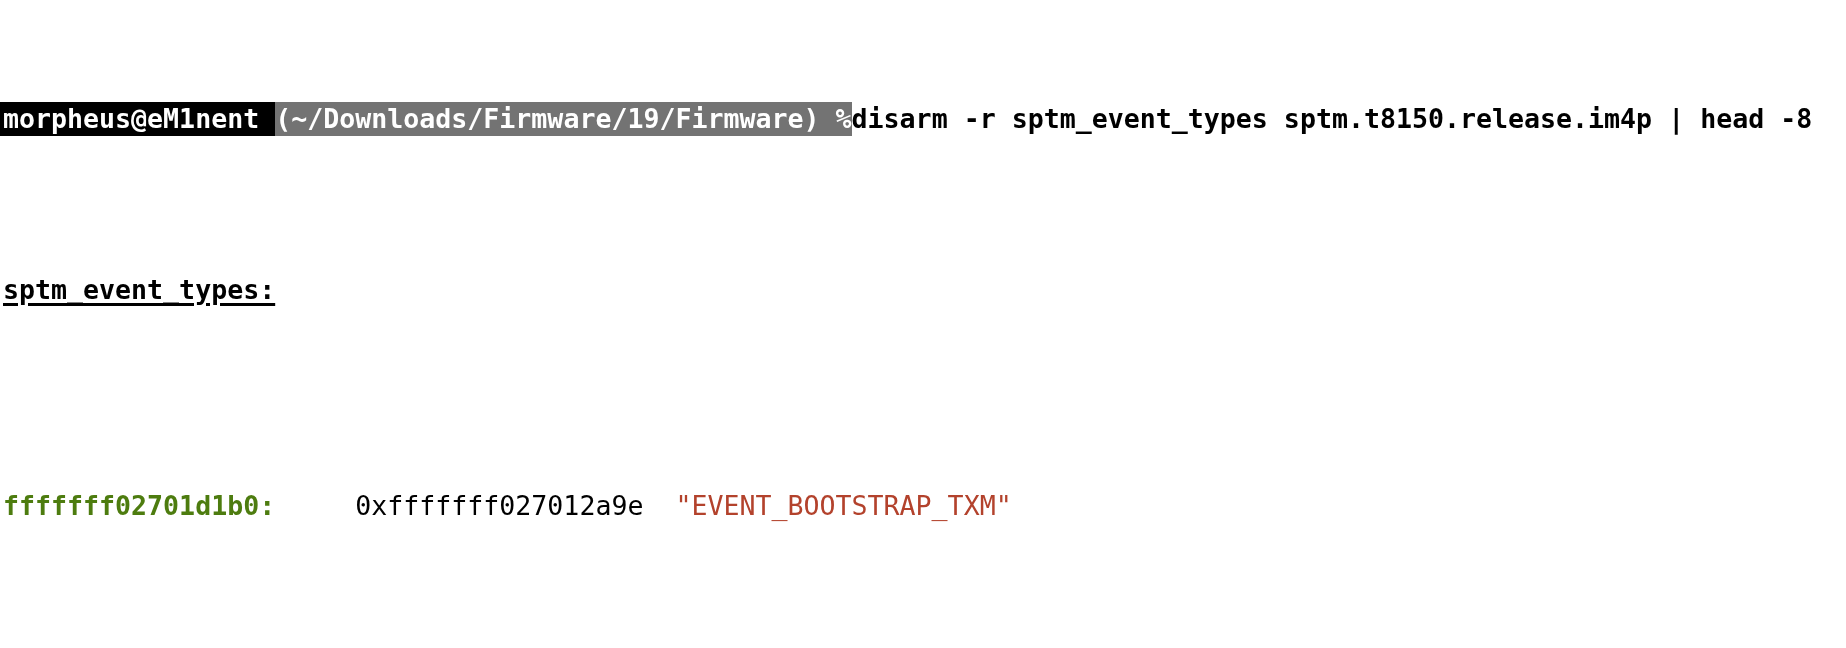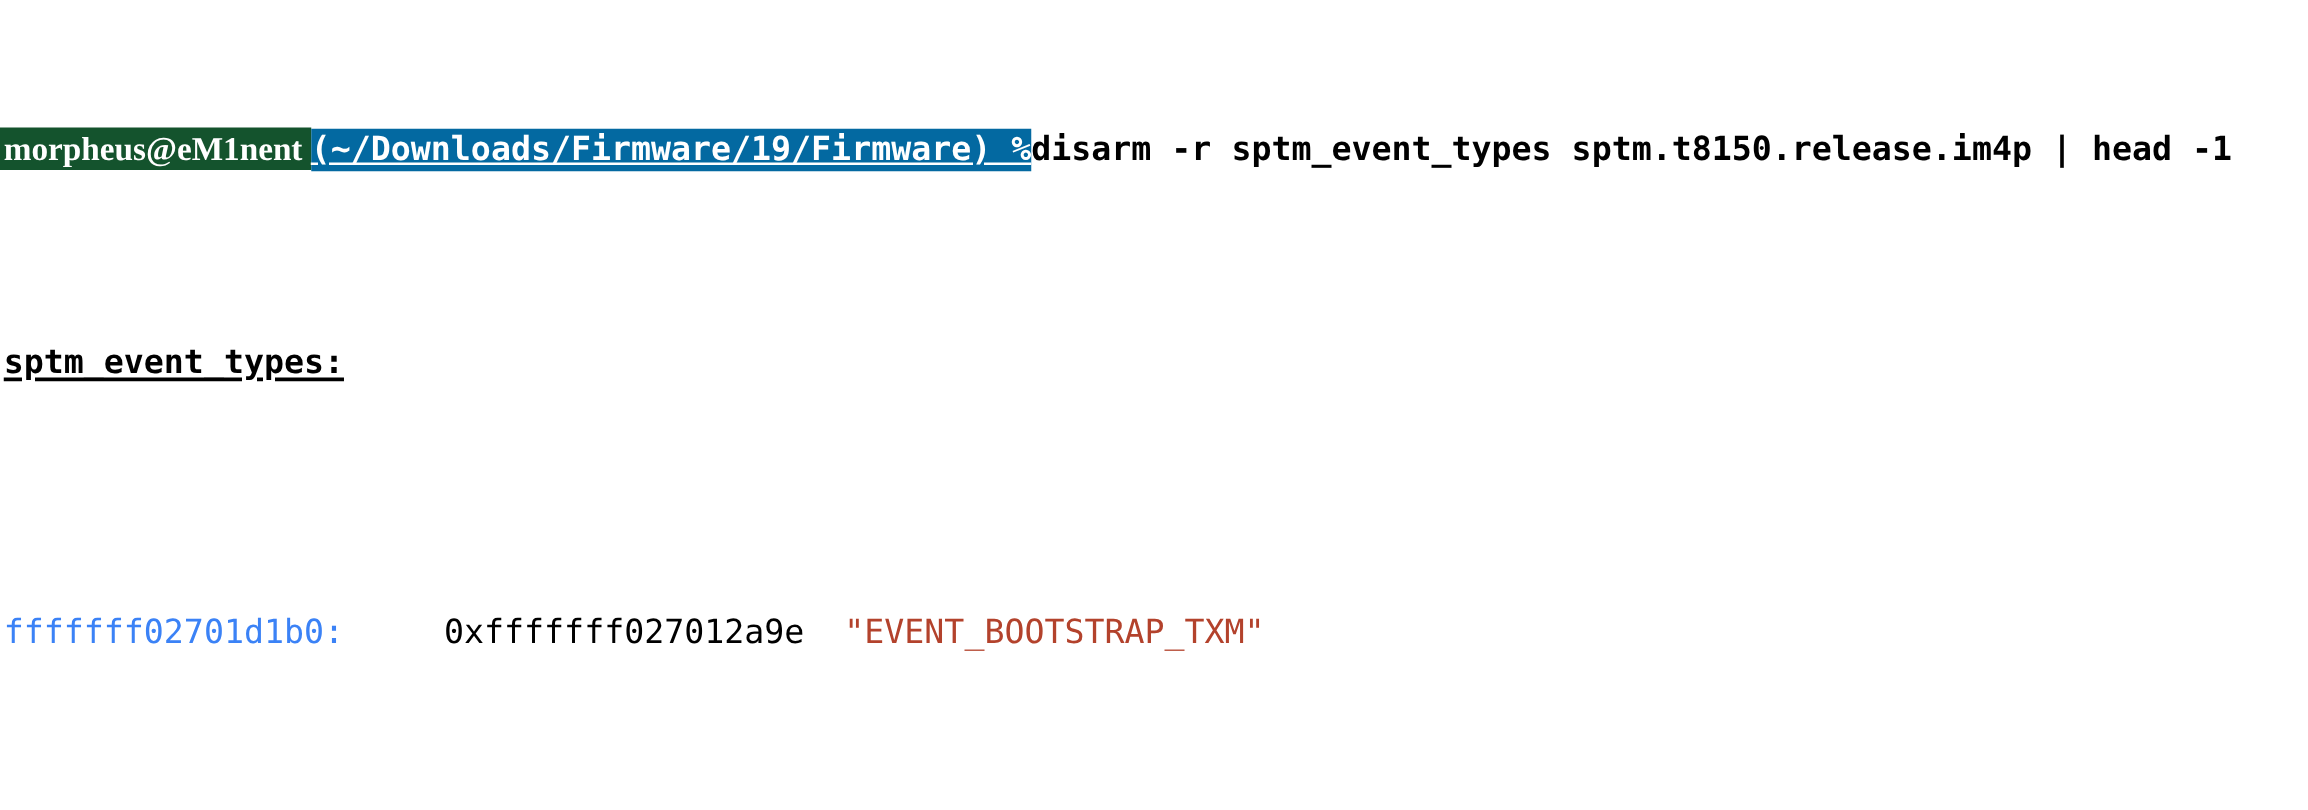--- a/index.html
+++ b/index.html
@@ -14,63 +14,61 @@
     font-family: "DejaVu Sans Mono", "Liberation Mono", monospace;
     font-size: 26.6px;
     line-height: 34.1px;
     color: #000000;
     padding-left: 3px;
     white-space: pre;
   }
   .line { height: 34.1px; white-space: pre; }
   .seg-host {
     display: inline-block;
-    background: #14532d;
+    background: #000000;
     color: #ffffff;
     font-weight: bold;
     padding-left: 3px;
     margin-left: -3px;
-    font-family: Liberation Serif, serif;
   }
   .seg-cwd {
     display: inline-block;
-    background: #0369a1;
+    background: #737373;
     color: #ffffff;
     font-weight: bold;
-    text-decoration: underline;
   }
   .cmd { font-weight: bold; color: #000000; }
   .muted { color: #c2c2c2; font-weight: bold; }
   .label {
     font-weight: bold;
     text-decoration: underline;
     text-decoration-thickness: 2.5px;
     text-underline-offset: 4px;
     text-align: right;
   }
   .addr {
     display: inline-block;
     width: 22ch;
-    font-weight: normal;
-    color: #3b82f6;
+    font-weight: bold;
+    color: #4d7c0f;
   }
   .val {
     display: inline-block;
     width: 20ch;
     color: #000000;
     margin-top: 12px;
   }
   .str { color: #b3422c; }
 </style>
 </head>
 <body>
 
 <div class="term">
 
-  <div class="line"><span class="seg-host">morpheus@eM1nent </span><span class="seg-cwd">(~/Downloads/Firmware/19/Firmware) %</span><span class="cmd">disarm -r sptm_event_types sptm.t8150.release.im4p | head -1</span></div>
+  <div class="line"><span class="seg-host">morpheus@eM1nent </span><span class="seg-cwd">(~/Downloads/Firmware/19/Firmware) %</span><span class="cmd">disarm -r sptm_event_types sptm.t8150.release.im4p | head -8</span></div>
 
 
   <div class="line"><span class="label">sptm_event_types:</span></div>
 
   <div id="rows">
   <div class="line"><span class="addr">fffffff02701d1b0:</span><span class="val">0xfffffff027012a9e</span><span class="str">"EVENT_BOOTSTRAP_TXM"</span></div>
 
   
 
   

